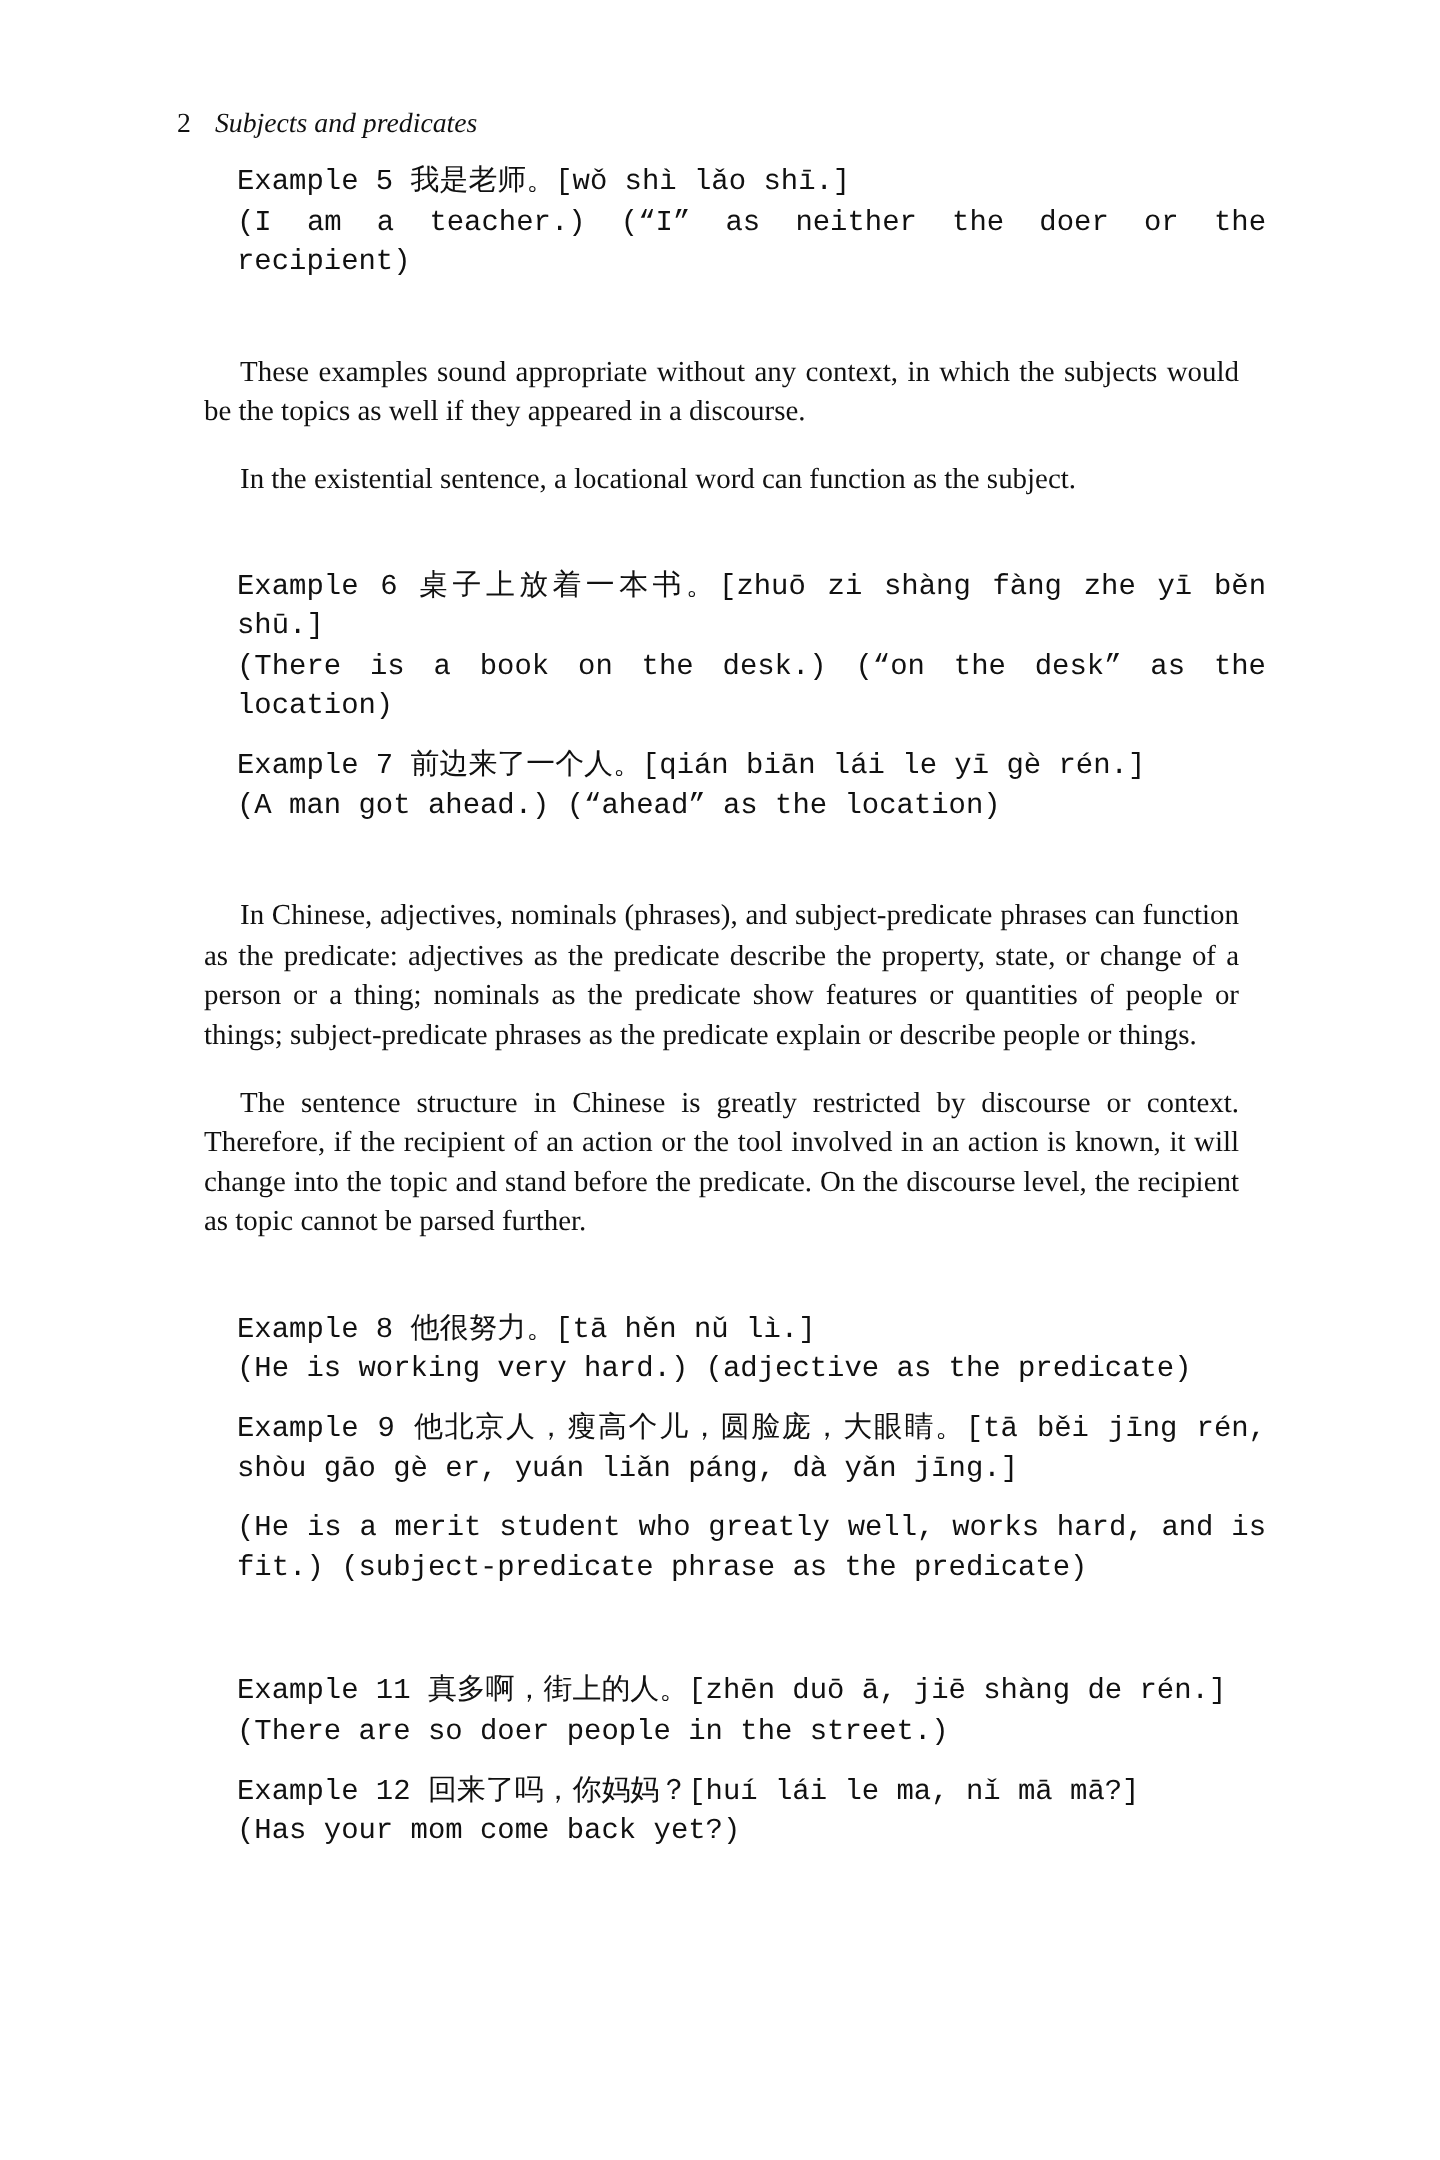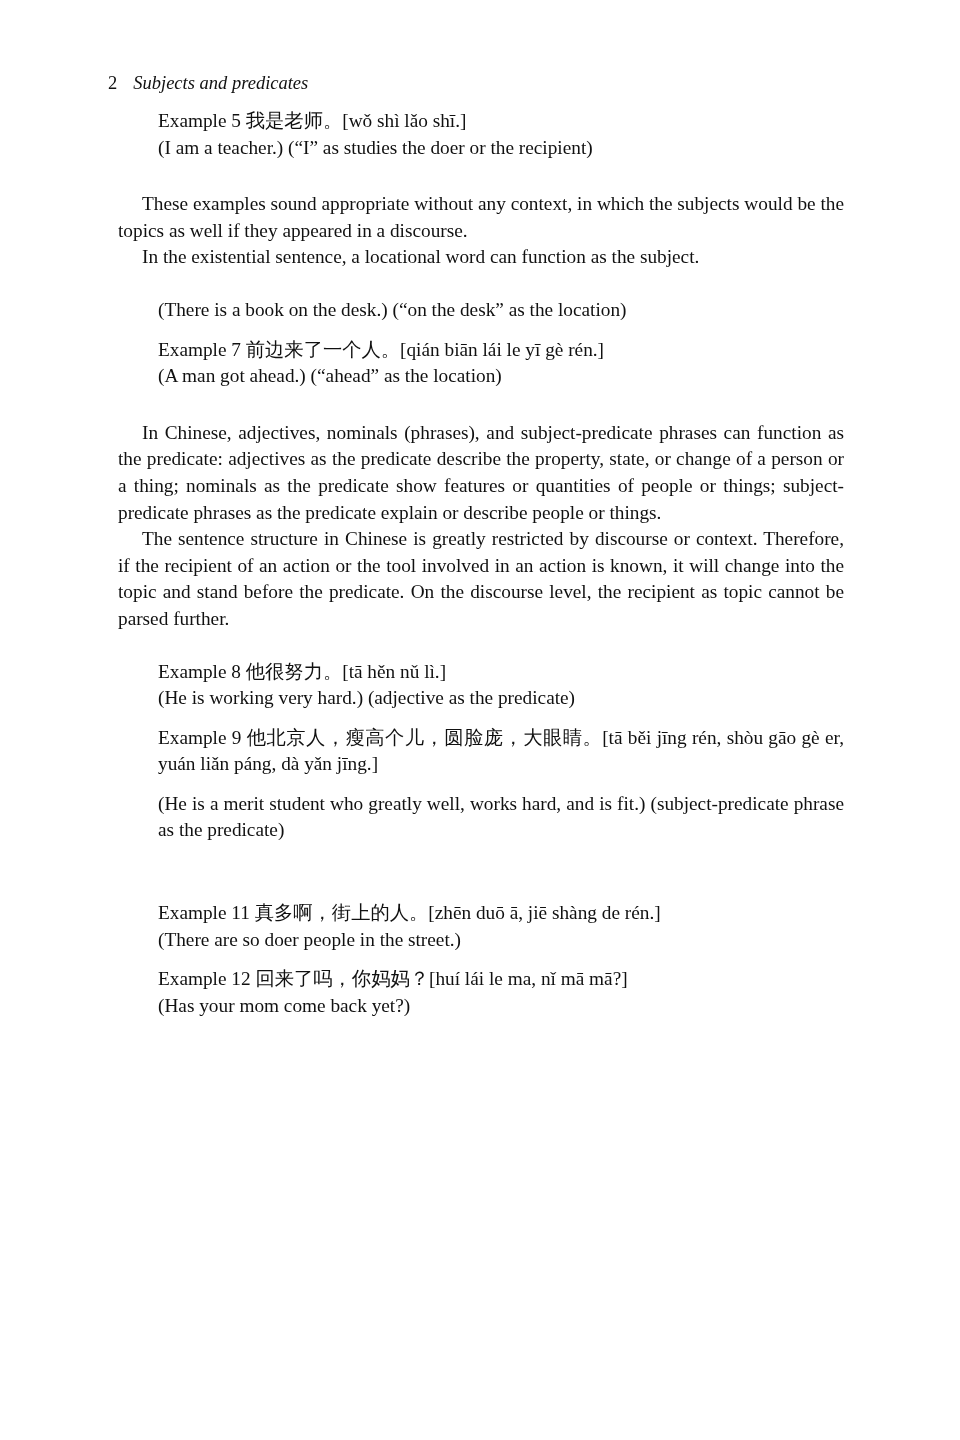--- a/index.html
+++ b/index.html
@@ -13,21 +13,21 @@
     height: 1440px;
     background: #ffffff;
     color: #111111;
     font-family: "Liberation Serif", "DejaVu Serif", serif;
     overflow: hidden;
   }
 
   
   .running-head {
     position: absolute;
-    left: 108px;
+    left: 118px;
     top: 72px;
     font-size: 18.5px;
     line-height: 22px;
     white-space: nowrap;
   }
   .running-head .folio {
     font-style: normal;
     margin-right: 16px;
   }
   .running-head .head-title {
@@ -37,33 +37,34 @@
   
   .column {
     position: absolute;
     left: 118px;
     top: 108px;
     width: 726px;
   }
 
   
   p.body {
-    margin: 0;
+    margin: 18px;
     font-size: 19.3px;
     line-height: 26.6px;
     text-align: justify;
     text-indent: 24px;
     -webkit-hyphens: manual;
     hyphens: manual;
   }
 
   
   .example-block {
     margin: 0;
     padding-left: 40px;
+    font-family: Liberation Mono, monospace;
   }
   p.example {
     margin: 0;
     font-size: 19.3px;
     line-height: 26.6px;
     text-align: justify;
     text-indent: 0;
   }
   p.example.cn {
     text-align: justify;
@@ -90,31 +91,32 @@
 <div class="page">
 
   <div class="running-head">
     <span class="folio">2</span><span class="head-title">Subjects and predicates</span>
   </div>
 
   <div class="column">
 
     <div class="example-block">
       <p class="example cn">Example 5 我是老师。[wǒ shì lǎo shī.]</p>
-      <p class="example gloss">(I am a teacher.) (“I” as studies the doer or the recipient)</p>
+      <p class="example gloss">(I am a teacher.) (“I” as neither the doer or the recipient)</p>
     </div>
 
     <div class="gap-xl"></div>
 
     <p class="body">These examples sound appropriate without any context, in which the subjects would be the topics as well if they appeared in a discourse.</p>
     <p class="body">In the existential sentence, a locational word can function as the subject.</p>
 
     <div class="gap-lg"></div>
 
     <div class="example-block">
+      <p class="example cn">Example 6 桌子上放着一本书。[zhuō zi shàng fàng zhe yī běn shū.]</p>
       <p class="example gloss">(There is a book on the desk.) (“on the desk” as the location)</p>
     </div>
 
     <div class="gap-sm"></div>
 
     <div class="example-block">
       <p class="example cn">Example 7 前边来了一个人。[qián biān lái le yī gè rén.]</p>
       <p class="example gloss">(A man got ahead.) (“ahead” as the location)</p>
     </div>
 

